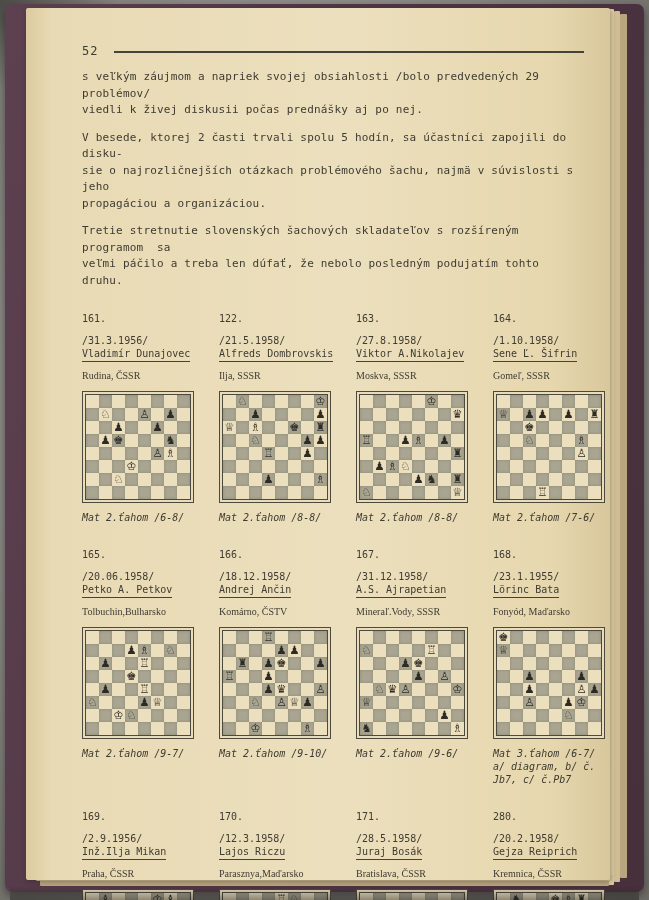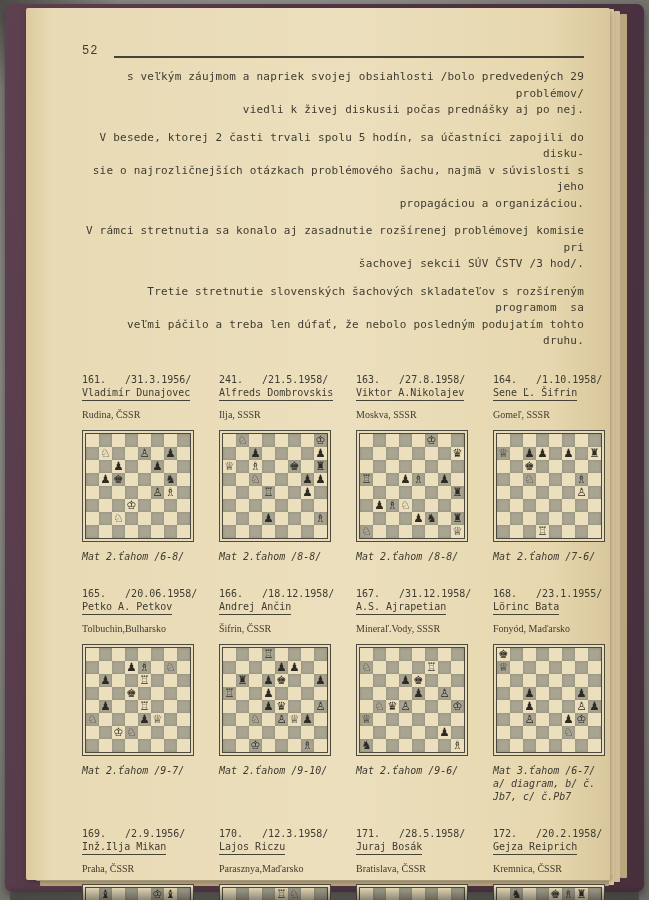--- a/index.html
+++ b/index.html
@@ -17,30 +17,30 @@
   .edge.e1 { right:22px; top:14px; bottom:22px; width:7px; background:#b9a67e; }
   .edge.e2 { right:29px; top:11px; bottom:18px; width:6px; background:#cfbd94; }
   .edge.e3 { right:35px; top:9px;  bottom:15px; width:6px; background:#dcCBa2; background:#dccba2; }
   .edge.b1 { left:40px; right:40px; bottom:14px; height:6px; background:#b9a67e; }
   .edge.b2 { left:36px; right:36px; bottom:19px; height:6px; background:#d3c198; }
   .page { position:absolute; left:26px; top:8px; width:584px; height:872px; border-radius:2px;
     background: linear-gradient(90deg, #dccb9f 0px, #e8dab4 26px, #ecdfbd 55%, #e6d7ae 90%, #d9c79c 100%);
     box-shadow: 1px 2px 5px rgba(40,35,28,.35); }
   .content { position:absolute; left:56px; top:36px; right:26px; bottom:20px; color:#3e3b31; }
 
-  .topline { display:flex; align-items:flex-end;font-family:Liberation Mono, monospace; }
+  .topline { display:flex; align-items:flex-start; }
   .pageno { font-size:12px; letter-spacing:1px; }
   .rule { flex:1; margin:7px 0 0 16px; border-top:2px solid #45423a; height:0; }
 
-  .para { font-size:11px; line-height:16.5px; white-space:pre-wrap; margin-top:11px; letter-spacing:.2px;text-align:right; }
+  .para { font-size:11px; line-height:16.5px; white-space:pre-wrap; margin-top:11px; letter-spacing:.2px; }
   .para:first-of-type { margin-top:15px; }
 
   .grid { margin-top:23px; display:grid; grid-template-columns:repeat(4,134px); column-gap:3px; row-gap:24px; }
   .card { font-size:10px; line-height:13px; }
-  .hdr { display:flex; gap:19px; white-space:nowrap; }
+  .hdr { display:flex; gap:9px; white-space:nowrap;flex-direction:column; }
   .name { display:inline-block; border-bottom:1px solid #45423a; padding-bottom:1px; white-space:nowrap; }
   .city { margin-top:7px; white-space:nowrap;font-family:Liberation Serif, serif; }
   .board-frame { margin-top:9px; width:112px; border:1px solid #4c493e; padding:2px; background:#e9dcba; }
   .board { display:grid; grid-template-columns:repeat(8,13px); grid-auto-rows:13px; border:1px solid #4c493e; width:106px; }
   .sq { width:13px; height:13px; font-family:"DejaVu Sans", sans-serif; font-size:11.5px; line-height:13px;
         text-align:center; color:#2e2b24; }
   .sq.dark { background:#a9a591; box-shadow: inset 0 0 3px rgba(120,118,100,.6); }
   .sq.light { background:#ecdfbd; }
   .caption { margin-top:8px; white-space:pre-line;font-style:italic; }
 </style>
@@ -61,22 +61,20 @@
       <div class="topline">
         <span class="pageno">52</span>
         <span class="rule"></span>
       </div>
 
       <div class="para">s veľkým záujmom a napriek svojej obsiahlosti /bolo predvedených 29 problémov/
 viedli k živej diskusii počas prednášky aj po nej.</div>
       <div class="para">V besede, ktorej 2 časti trvali spolu 5 hodín, sa účastníci zapojili do disku-
 sie o najrozličnejších otázkach problémového šachu, najmä v súvislosti s  jeho
 propagáciou a organizáciou.</div>
-      <div class="para">V rámci stretnutia sa konalo aj zasadnutie rozšírenej problémovej komisie  pri
-šachovej sekcii SÚV ČSTV /3 hod/.</div>
       <div class="para">Tretie stretnutie slovenských šachových skladateľov s rozšíreným programom  sa
 veľmi páčilo a treba len dúfať, že nebolo posledným podujatím tohto druhu.</div>
 
       <div class="grid" id="problems-grid">
   <div class="card">
     <div class="hdr">
       <span>161.</span>
       <span>/31.3.1956/</span>
     </div>
     <div><span class="name">Vladimír Dunajovec</span></div>
@@ -147,21 +145,21 @@
                 <div class="sq light"></div>
                 <div class="sq dark"></div>
                 <div class="sq light"></div>
               </div>
     </div>
     <div class="caption">Mat 2.ťahom /6-8/</div>
   </div>
 
   <div class="card">
     <div class="hdr">
-      <span>241.</span>
+      <span>122.</span>
       <span>/21.5.1958/</span>
     </div>
     <div><span class="name">Alfreds Dombrovskis</span></div>
     <div class="city">Ilja, SSSR</div>
     <div class="board-frame">
       <div class="board">
                 <div class="sq light"></div>
                 <div class="sq dark">♘</div>
                 <div class="sq light"></div>
                 <div class="sq dark"></div>
@@ -463,21 +461,21 @@
     </div>
     <div class="caption">Mat 2.ťahom /9-7/</div>
   </div>
 
   <div class="card">
     <div class="hdr">
       <span>166.</span>
       <span>/18.12.1958/</span>
     </div>
     <div><span class="name">Andrej Ančin</span></div>
-    <div class="city">Šifrin, ČSSR</div>
+    <div class="city">Komárno, ČSTV</div>
     <div class="board-frame">
       <div class="board">
                 <div class="sq light"></div>
                 <div class="sq dark"></div>
                 <div class="sq light"></div>
                 <div class="sq dark">♖</div>
                 <div class="sq light"></div>
                 <div class="sq dark"></div>
                 <div class="sq light"></div>
                 <div class="sq dark"></div>
@@ -785,21 +783,21 @@
                 <div class="sq light"></div>
                 <div class="sq dark">♙</div>
                 <div class="sq light">♔</div>
               </div>
     </div>
 
   </div>
 
   <div class="card">
     <div class="hdr">
-      <span>172.</span>
+      <span>280.</span>
       <span>/20.2.1958/</span>
     </div>
     <div><span class="name">Gejza Reiprich</span></div>
     <div class="city">Kremnica, ČSSR</div>
     <div class="board-frame">
       <div class="board">
                 <div class="sq light"></div>
                 <div class="sq dark">♞</div>
                 <div class="sq light"></div>
                 <div class="sq dark"></div>

